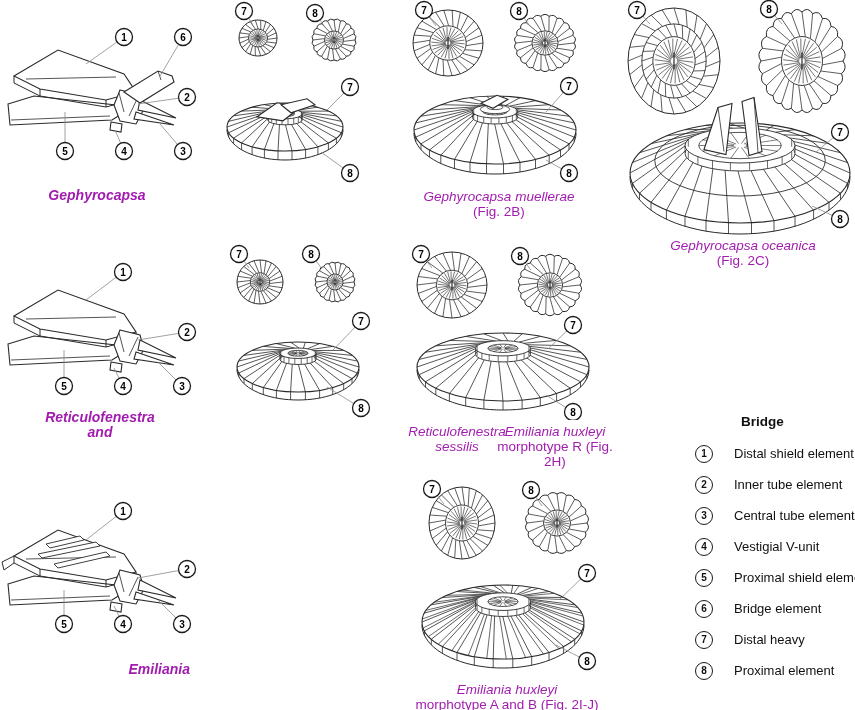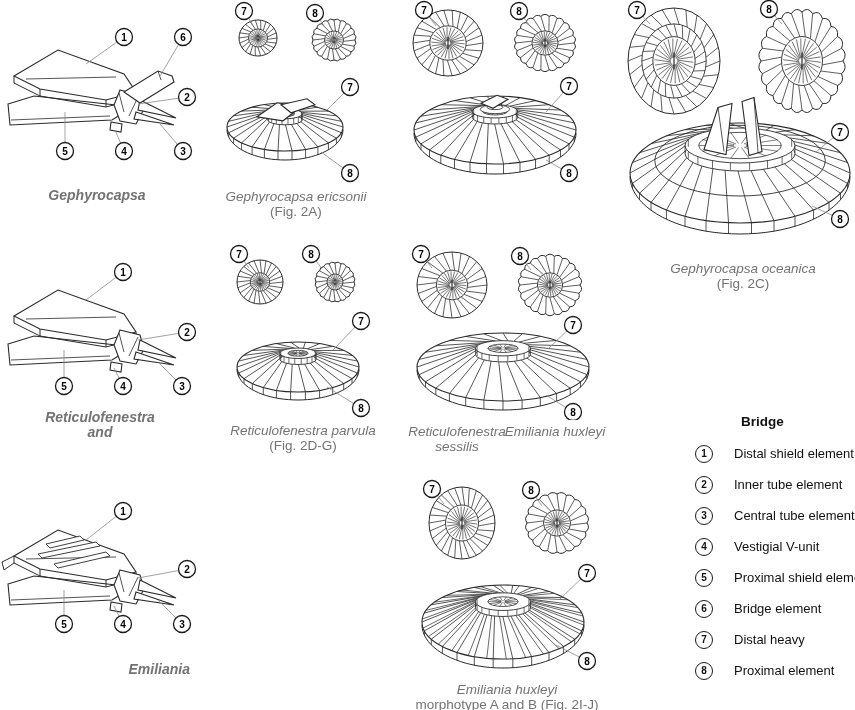--- a/index.html
+++ b/index.html
@@ -1,20 +1,20 @@
 <!DOCTYPE html>
 <html><head>
 <meta charset="utf-8">
 <style>
   html,body{margin:0;padding:0;background:#fff;}
   .stage{position:relative;width:855px;height:710px;background:#ffffff;overflow:hidden;
          font-family:"Liberation Sans",sans-serif;color:#111;}
   .panel{position:absolute;}
   .fig{position:absolute;left:0;top:0;}
-  .cap{position:absolute;text-align:center;font-size:13.5px;line-height:15px;color:#737373;}
+  .cap{position:absolute;text-align:center;font-size:13.5px;line-height:15px;color:#a21caf;}
   .genus{font-weight:bold;font-style:italic;font-size:14px;}
   .sp{font-style:italic;}
   .fign{font-style:normal;}
   .legend{position:absolute;}
   .legend-title{text-align:center;font-weight:bold;font-size:13.5px;margin:4px 0 16px 0;}
   .legend-row{display:flex;align-items:center;margin:0 0 14px 25px;height:17px;}
   .lnum{display:inline-block;width:16px;height:16px;border:1.4px solid #1a1a1a;border-radius:50%;
         font-size:10px;font-weight:bold;line-height:16px;text-align:center;flex:0 0 auto;}
   .llabel{margin-left:21px;font-size:13px;white-space:nowrap;}
   svg{display:block;}
@@ -260,24 +260,20 @@
             <circle cx="125" cy="87" r="8.5" fill="#fff" stroke="#1a1a1a" stroke-width="1.3"></circle>
             <text x="125" y="90.5" text-anchor="middle" font-size="10" font-weight="bold" fill="#000" font-family="&quot;Liberation Sans&quot;, sans-serif">7</text>
           </g>
           <line x1="125.0" y1="173.0" x2="96.0" y2="152.0" stroke="#8a8a8a" stroke-width="0.8"></line>
           <g>
             <circle cx="125" cy="173" r="8.5" fill="#fff" stroke="#1a1a1a" stroke-width="1.3"></circle>
             <text x="125" y="176.5" text-anchor="middle" font-size="10" font-weight="bold" fill="#000" font-family="&quot;Liberation Sans&quot;, sans-serif">8</text>
           </g>
         </svg>
       </div>
-    <div class="cap" style="left:0;top:189px;width:142px;">
-      <span class="sp">Gephyrocapsa ericsonii</span><br>
-      <span class="fign">(Fig. 2A)</span>
-    </div>
   </div>
 
   <div class="panel" style="left:400px;top:0;width:210px;height:230px;">
     <div class="fig">
         <svg width="210" height="185" viewBox="0 0 210 185">
           <ellipse cx="48" cy="43" rx="35" ry="33" fill="#fff" stroke="#2a2a2a" stroke-width="1"></ellipse>
           <line x1="66.0" y1="45.7" x2="83.0" y2="43.0" stroke="#2a2a2a" stroke-width="0.75"></line>
           <line x1="64.8" y1="49.7" x2="82.0" y2="50.9" stroke="#2a2a2a" stroke-width="0.75"></line>
           <line x1="62.6" y1="53.3" x2="79.0" y2="58.3" stroke="#2a2a2a" stroke-width="0.75"></line>
           <line x1="59.5" y1="56.3" x2="74.2" y2="64.9" stroke="#2a2a2a" stroke-width="0.75"></line>
@@ -475,20 +471,24 @@
             <circle cx="169" cy="86" r="8.5" fill="#fff" stroke="#1a1a1a" stroke-width="1.3"></circle>
             <text x="169" y="89.5" text-anchor="middle" font-size="10" font-weight="bold" fill="#000" font-family="&quot;Liberation Sans&quot;, sans-serif">7</text>
           </g>
           <line x1="169.0" y1="173.0" x2="146.0" y2="160.0" stroke="#8a8a8a" stroke-width="0.8"></line>
           <g>
             <circle cx="169" cy="173" r="8.5" fill="#fff" stroke="#1a1a1a" stroke-width="1.3"></circle>
             <text x="169" y="176.5" text-anchor="middle" font-size="10" font-weight="bold" fill="#000" font-family="&quot;Liberation Sans&quot;, sans-serif">8</text>
           </g>
         </svg>
       </div>
+    <div class="cap" style="left:9px;top:189px;width:180px;">
+      <span class="sp">Gephyrocapsa muellerae</span><br>
+      <span class="fign">(Fig. 2B)</span>
+    </div>
   </div>
 
   <div class="panel" style="left:610px;top:0;width:245px;height:280px;">
     <div class="fig">
         <svg width="245" height="236" viewBox="0 0 245 236">
           <ellipse cx="64" cy="61" rx="46" ry="53" fill="#fff" stroke="#2a2a2a" stroke-width="1"></ellipse>
           <line x1="95.8" y1="66.9" x2="110.0" y2="61.0" stroke="#2a2a2a" stroke-width="0.75"></line>
           <line x1="93.4" y1="76.2" x2="108.4" y2="74.7" stroke="#2a2a2a" stroke-width="0.75"></line>
           <line x1="89.0" y1="84.4" x2="103.8" y2="87.5" stroke="#2a2a2a" stroke-width="0.75"></line>
           <line x1="82.9" y1="91.1" x2="96.5" y2="98.5" stroke="#2a2a2a" stroke-width="0.75"></line>
@@ -713,21 +713,21 @@
             <circle cx="230" cy="132" r="8.5" fill="#fff" stroke="#1a1a1a" stroke-width="1.3"></circle>
             <text x="230" y="135.5" text-anchor="middle" font-size="10" font-weight="bold" fill="#000" font-family="&quot;Liberation Sans&quot;, sans-serif">7</text>
           </g>
           <line x1="230.0" y1="219.0" x2="202.0" y2="206.0" stroke="#8a8a8a" stroke-width="0.8"></line>
           <g>
             <circle cx="230" cy="219" r="8.5" fill="#fff" stroke="#1a1a1a" stroke-width="1.3"></circle>
             <text x="230" y="222.5" text-anchor="middle" font-size="10" font-weight="bold" fill="#000" font-family="&quot;Liberation Sans&quot;, sans-serif">8</text>
           </g>
         </svg>
       </div>
-    <div class="cap" style="left:33px;top:238px;width:200px;margin-top:23px;">
+    <div class="cap" style="left:33px;top:238px;width:200px;">
       <span class="sp">Gephyrocapsa oceanica</span><br>
       <span class="fign">(Fig. 2C)</span>
     </div>
   </div>
 
   <div class="panel" style="left:0;top:240px;width:230px;height:230px;">
     <div class="fig">
         <svg width="230" height="160" viewBox="0 0 230 160">
           <path d="M8.0,104.0L34.0,96.0L116.0,105.0L120.0,115.0L112.0,120.0L10.0,125.0Z" fill="#fff" stroke="#2a2a2a" stroke-width="1.1"></path>
           <line x1="11.0" y1="120.0" x2="110.0" y2="116.0" stroke="#2a2a2a" stroke-width="0.8"></line>
@@ -960,24 +960,20 @@
             <circle cx="136" cy="81" r="8.5" fill="#fff" stroke="#1a1a1a" stroke-width="1.3"></circle>
             <text x="136" y="84.5" text-anchor="middle" font-size="10" font-weight="bold" fill="#000" font-family="&quot;Liberation Sans&quot;, sans-serif">7</text>
           </g>
           <line x1="136.0" y1="168.0" x2="102.0" y2="147.0" stroke="#8a8a8a" stroke-width="0.8"></line>
           <g>
             <circle cx="136" cy="168" r="8.5" fill="#fff" stroke="#1a1a1a" stroke-width="1.3"></circle>
             <text x="136" y="171.5" text-anchor="middle" font-size="10" font-weight="bold" fill="#000" font-family="&quot;Liberation Sans&quot;, sans-serif">8</text>
           </g>
         </svg>
       </div>
-    <div class="cap" style="left:0;top:183px;width:156px;">
-      <span class="sp">Reticulofenestra parvula</span><br>
-      <span class="fign">(Fig. 2D-G)</span>
-    </div>
   </div>
 
   <div class="panel" style="left:400px;top:235px;width:215px;height:235px;">
     <div class="fig">
         <svg width="215" height="185" viewBox="0 0 215 185">
           <ellipse cx="52" cy="50" rx="35" ry="33" fill="#fff" stroke="#2a2a2a" stroke-width="1"></ellipse>
           <line x1="67.5" y1="52.4" x2="87.0" y2="50.0" stroke="#2a2a2a" stroke-width="0.75"></line>
           <line x1="66.4" y1="56.1" x2="85.8" y2="58.5" stroke="#2a2a2a" stroke-width="0.75"></line>
           <line x1="64.2" y1="59.4" x2="82.3" y2="66.5" stroke="#2a2a2a" stroke-width="0.75"></line>
           <line x1="61.2" y1="62.0" x2="76.7" y2="73.3" stroke="#2a2a2a" stroke-width="0.75"></line>
@@ -1173,20 +1169,21 @@
             <text x="173" y="180.5" text-anchor="middle" font-size="10" font-weight="bold" fill="#000" font-family="&quot;Liberation Sans&quot;, sans-serif">8</text>
           </g>
         </svg>
       </div>
     <div class="cap" style="left:0;top:189px;width:114px;">
       <span class="sp">Reticulofenestra</span><br>
       <span class="sp">sessilis</span>
     </div>
     <div class="cap" style="left:92px;top:189px;width:126px;">
       <span class="sp">Emiliania huxleyi</span><br>
+      <span class="fign">morphotype R (Fig. 2H)</span>
     </div>
   </div>
 
   <div class="panel" style="left:0;top:480px;width:230px;height:230px;">
     <div class="fig">
         <svg width="230" height="160" viewBox="0 0 230 160">
           <path d="M8.0,104.0L34.0,96.0L116.0,105.0L120.0,115.0L112.0,120.0L10.0,125.0Z" fill="#fff" stroke="#2a2a2a" stroke-width="1.1"></path>
           <line x1="11.0" y1="120.0" x2="110.0" y2="116.0" stroke="#2a2a2a" stroke-width="0.8"></line>
           <path d="M14.0,76.0L58.0,50.0L124.0,74.0L136.0,92.0L106.0,100.0L40.0,89.0Z" fill="#fff" stroke="#2a2a2a" stroke-width="1.1"></path>
           <line x1="14.0" y1="76.0" x2="14.0" y2="83.0" stroke="#2a2a2a" stroke-width="1"></line>

